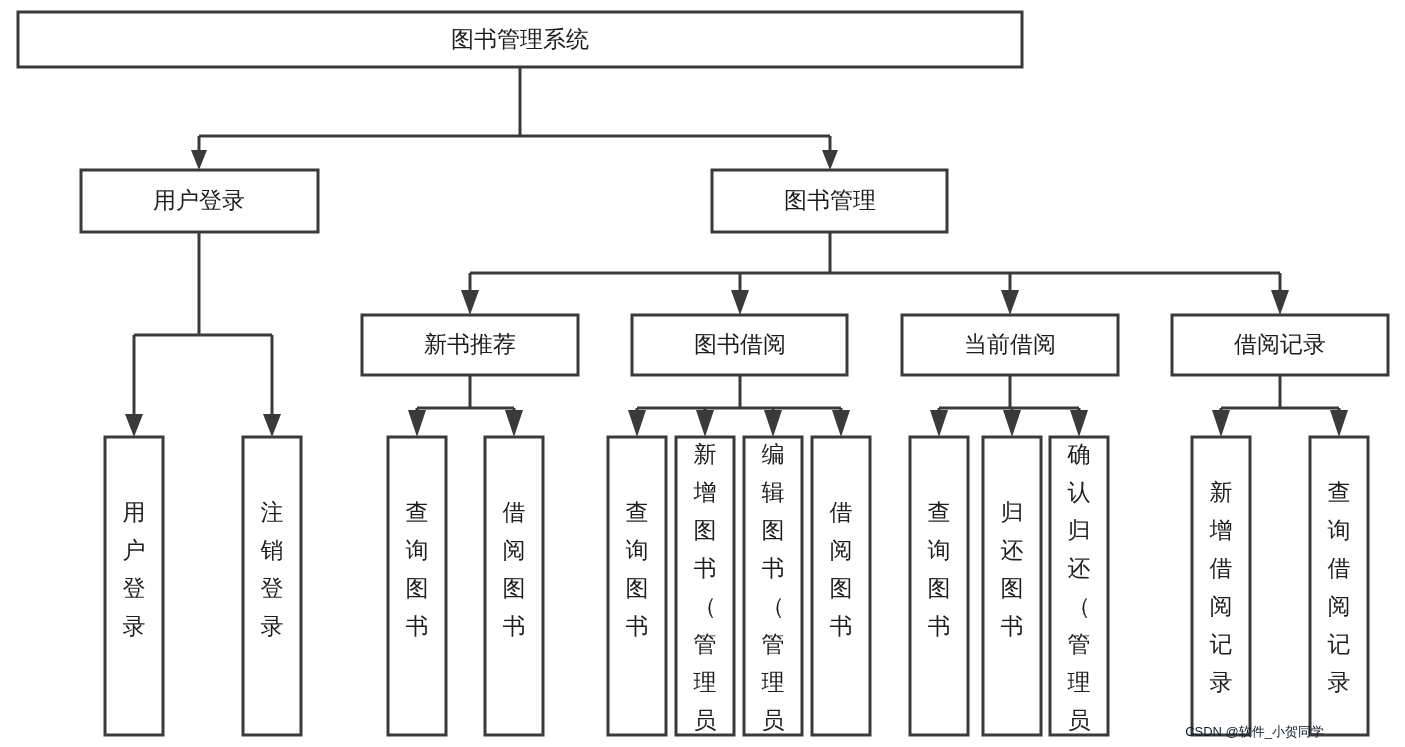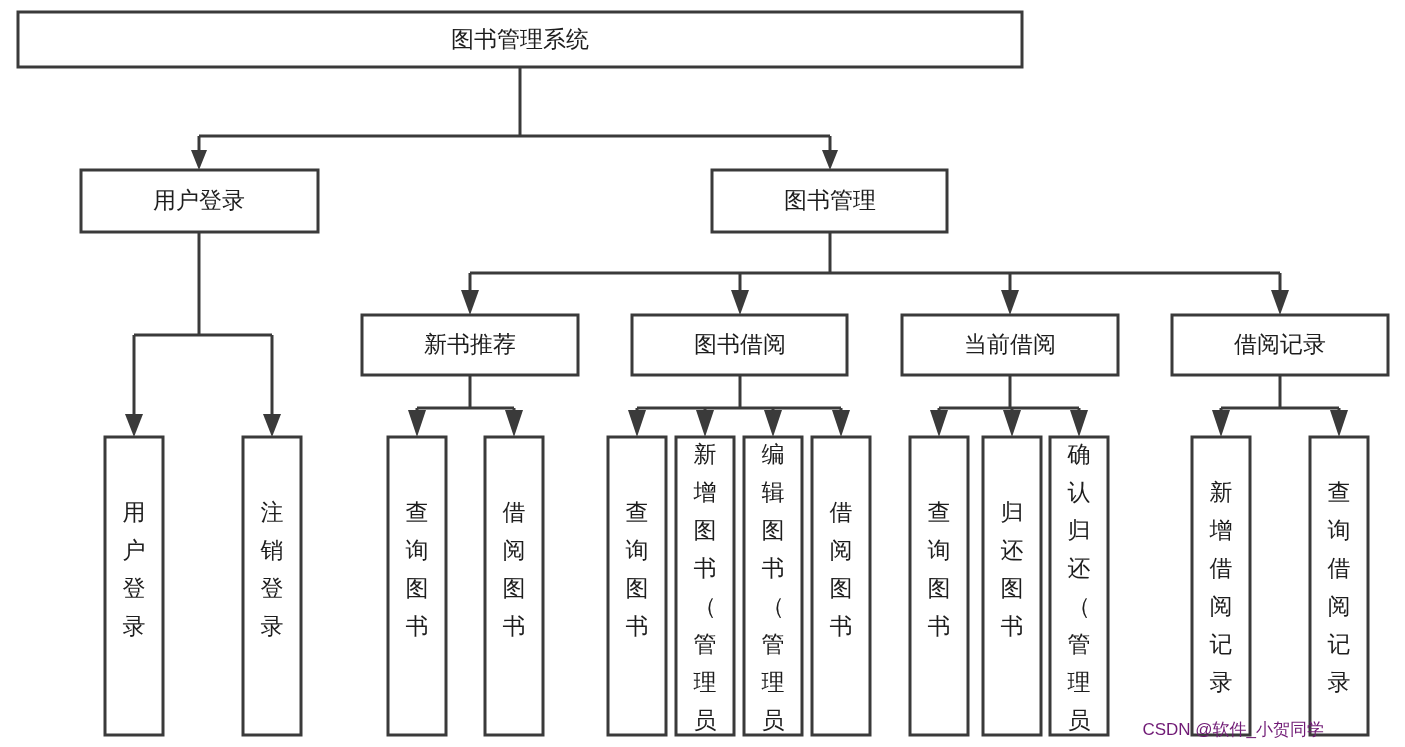--- a/index.html
+++ b/index.html
@@ -51,22 +51,22 @@
     font-family: "Liberation Sans", "DejaVu Sans", sans-serif;
     font-size: 23px;
     fill: #1d1d1d;
     text-anchor: middle;
   }
   .watermark {
     position: absolute;
     right: 10px;
     bottom: 6px;
     font-family: "Liberation Sans", "DejaVu Sans", sans-serif;
-    font-size: 17px;
-    color: #701a75;
+    font-size: 13px;
+    color: #0f172a;
     white-space: nowrap;
     user-select: none;
   }
 </style>
 </head>
 <body>
 
 <div id="diagram-root">
 
   <svg class="diagram-canvas" viewBox="0 0 1405 747" xmlns="http://www.w3.org/2000/svg">

